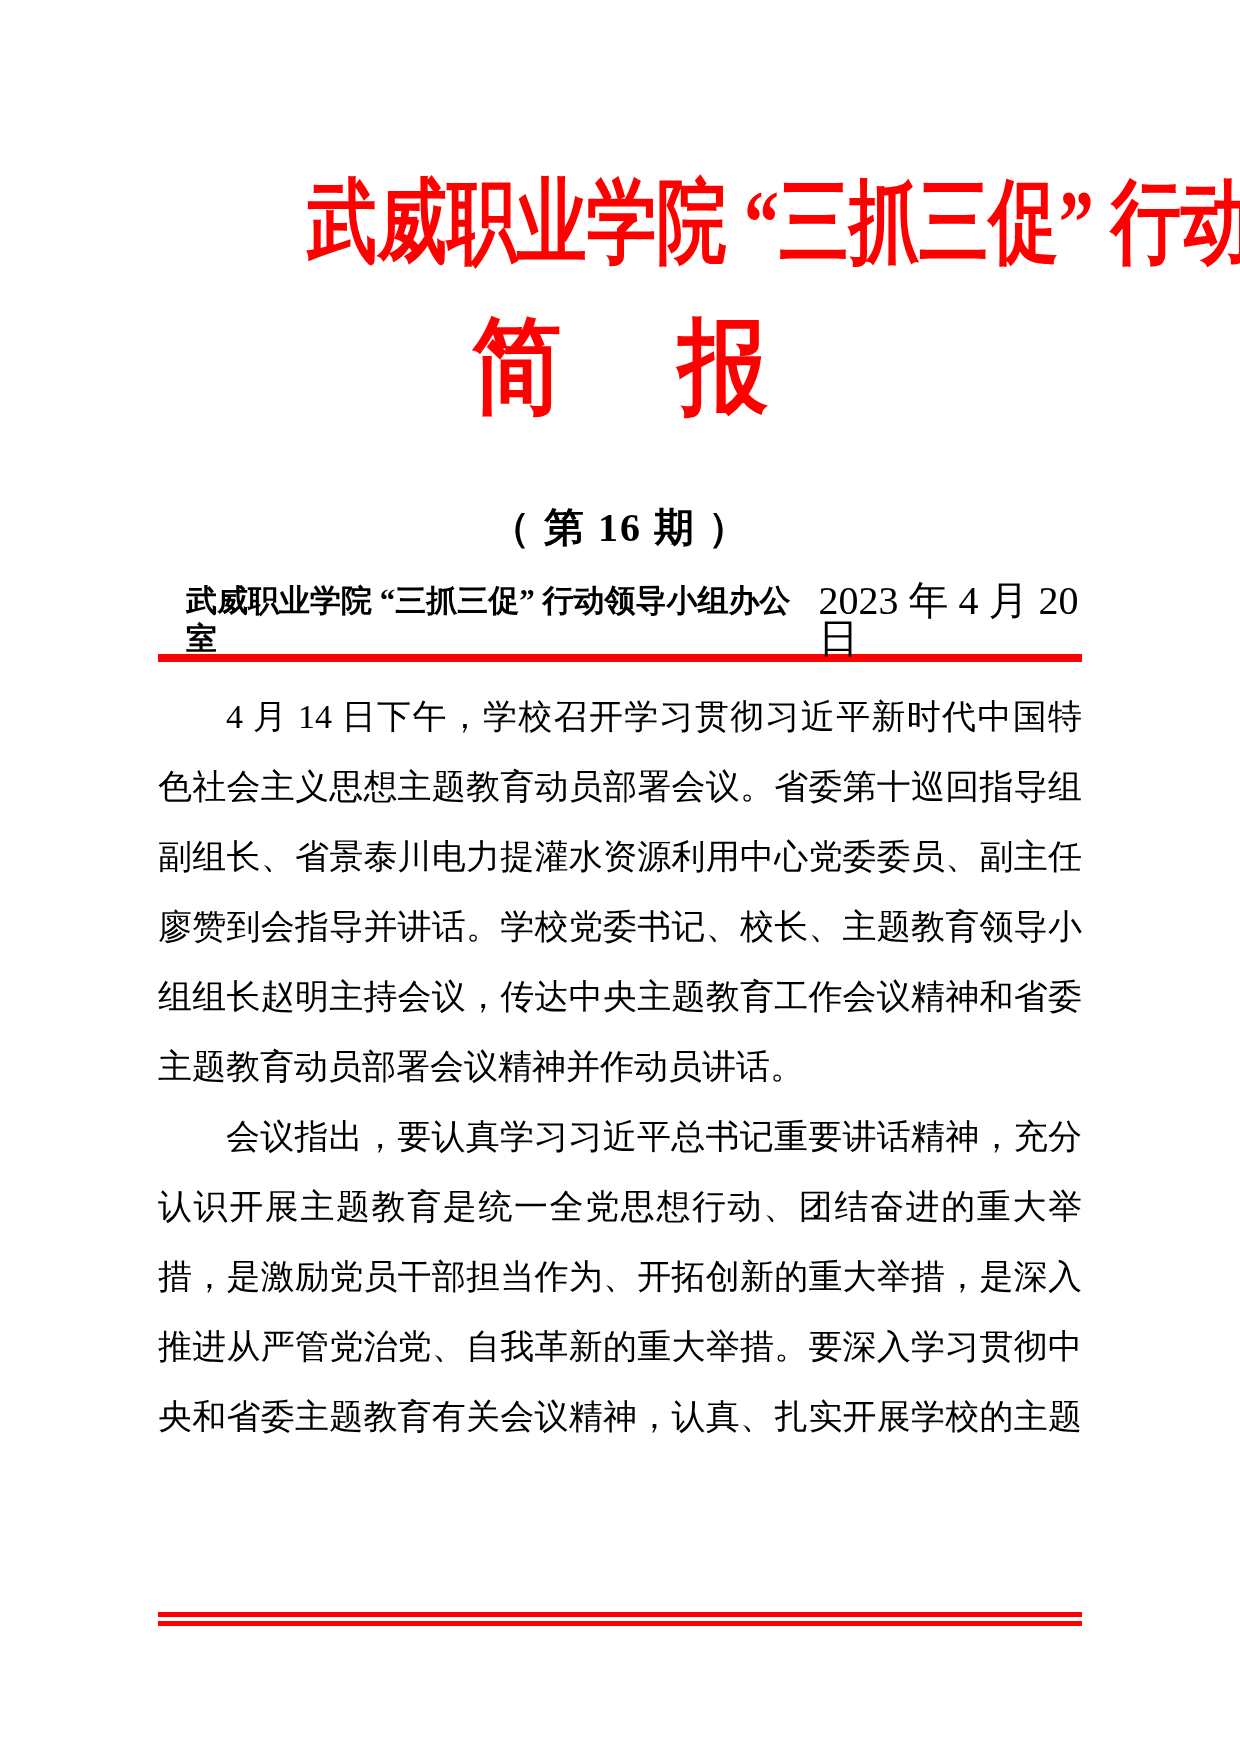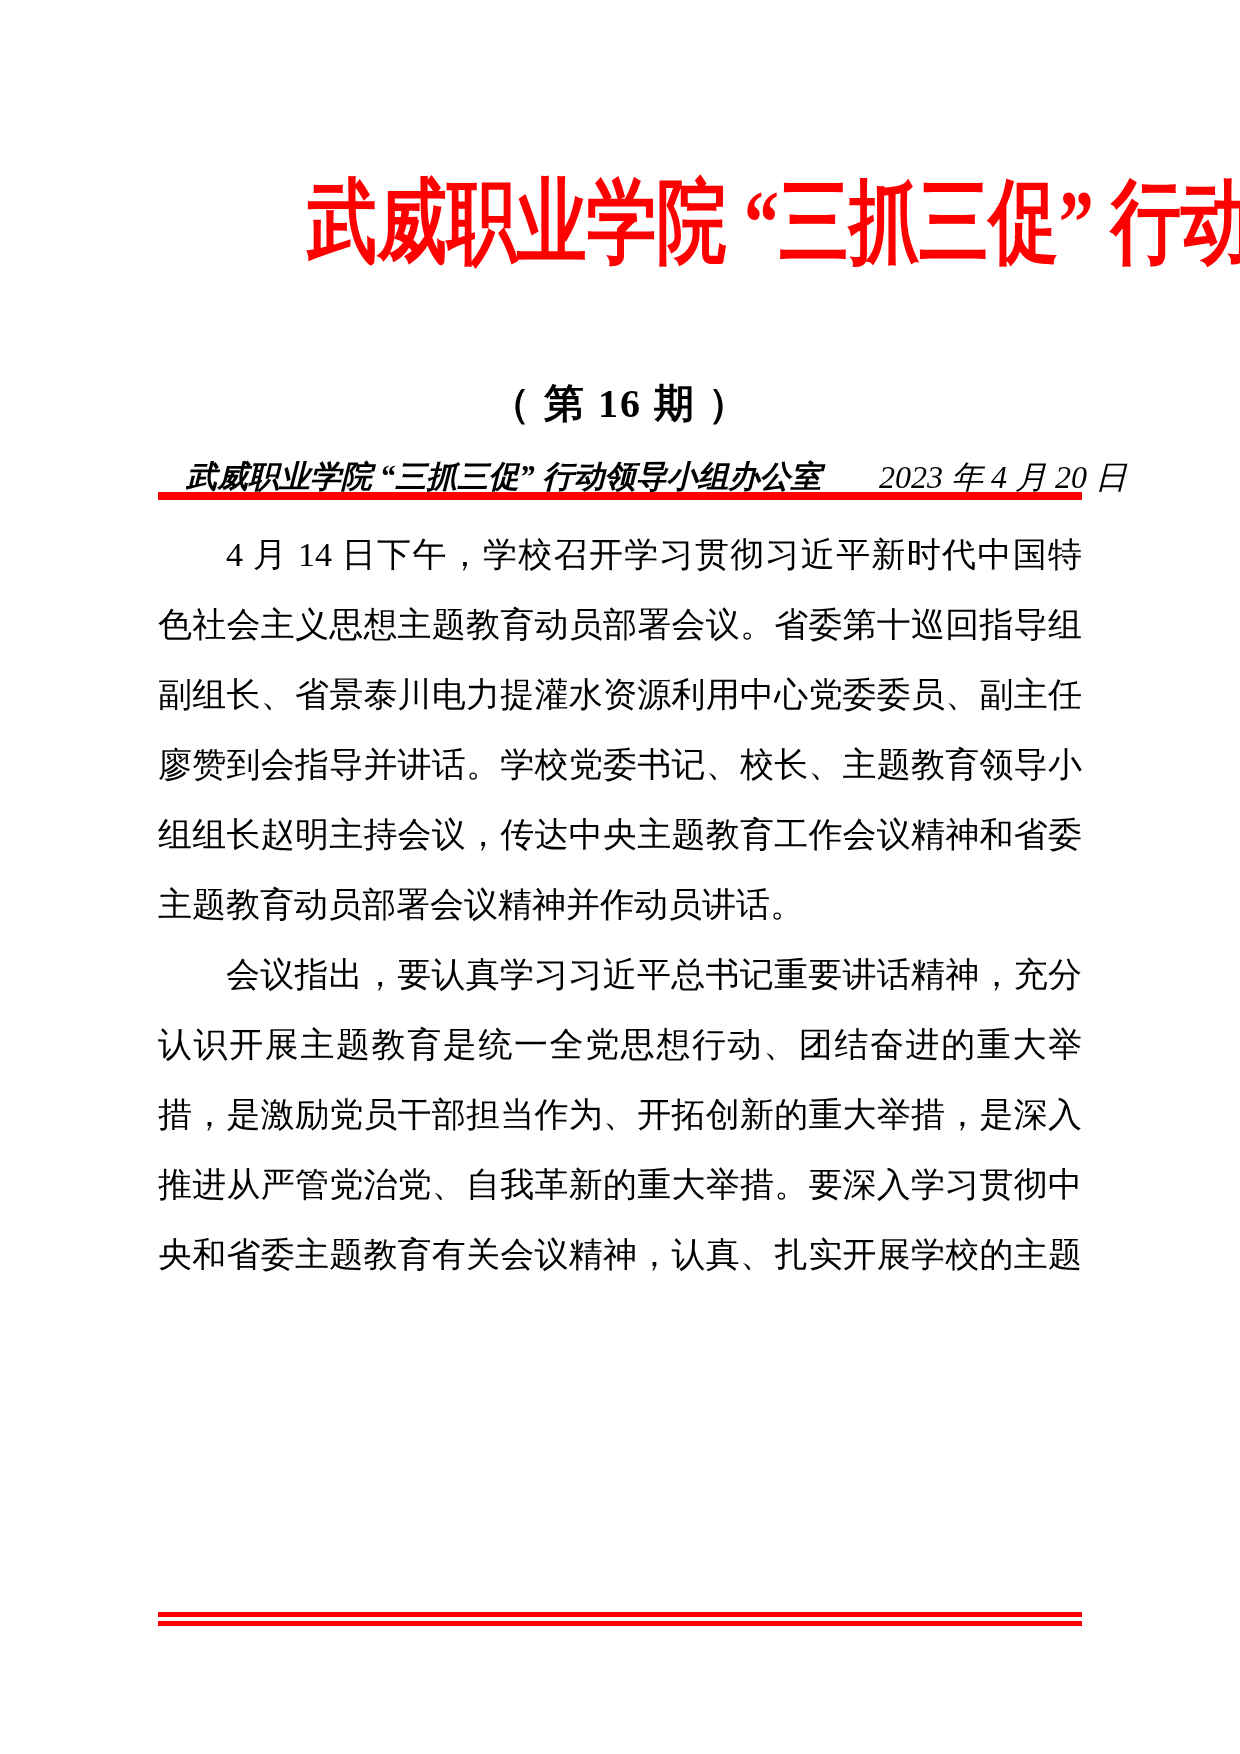--- a/index.html
+++ b/index.html
@@ -57,29 +57,28 @@
     font-weight: bold;
     letter-spacing: 2px;
   }
   .org-row {
     margin-top: 34px;
     display: flex;
     justify-content: space-between;
     align-items: flex-start;
     font-size: 31px;
     line-height: 38px;
-    font-style: italic;
   }
   .org-name {
     padding-left: 28px;
     font-weight: bold;
   }
   .issue-date {
     margin-right: -45px;
-    font-size: 32px;
+    font-size: 40px;
   }
   .top-rule {
     height: 8px;
     background: #fe0000;
     margin-top: -4px;
   }
   .article-title {
     margin-top: 50px;
     font-size: 46px;
     line-height: 73px;
@@ -113,20 +112,23 @@
 <body>
 
 <div class="page">
   <div class="content">
 
     <div class="masthead">
       <div class="masthead-title">
         <span class="t1">武威职业学院 “三抓三促” 行动</span>
       </div>
 
+      <div class="bulletin-row">
+        <span class="char">简</span><span class="char">报</span>
+      </div>
 
       <div class="issue-line">（ 第 16 期 ）</div>
     </div>
 
     <div class="org-row">
       <span class="org-name">武威职业学院 “三抓三促” 行动领导小组办公室</span>
       <span class="issue-date">2023 年 4 月 20 日</span>
     </div>
 
     <div class="top-rule"></div>

